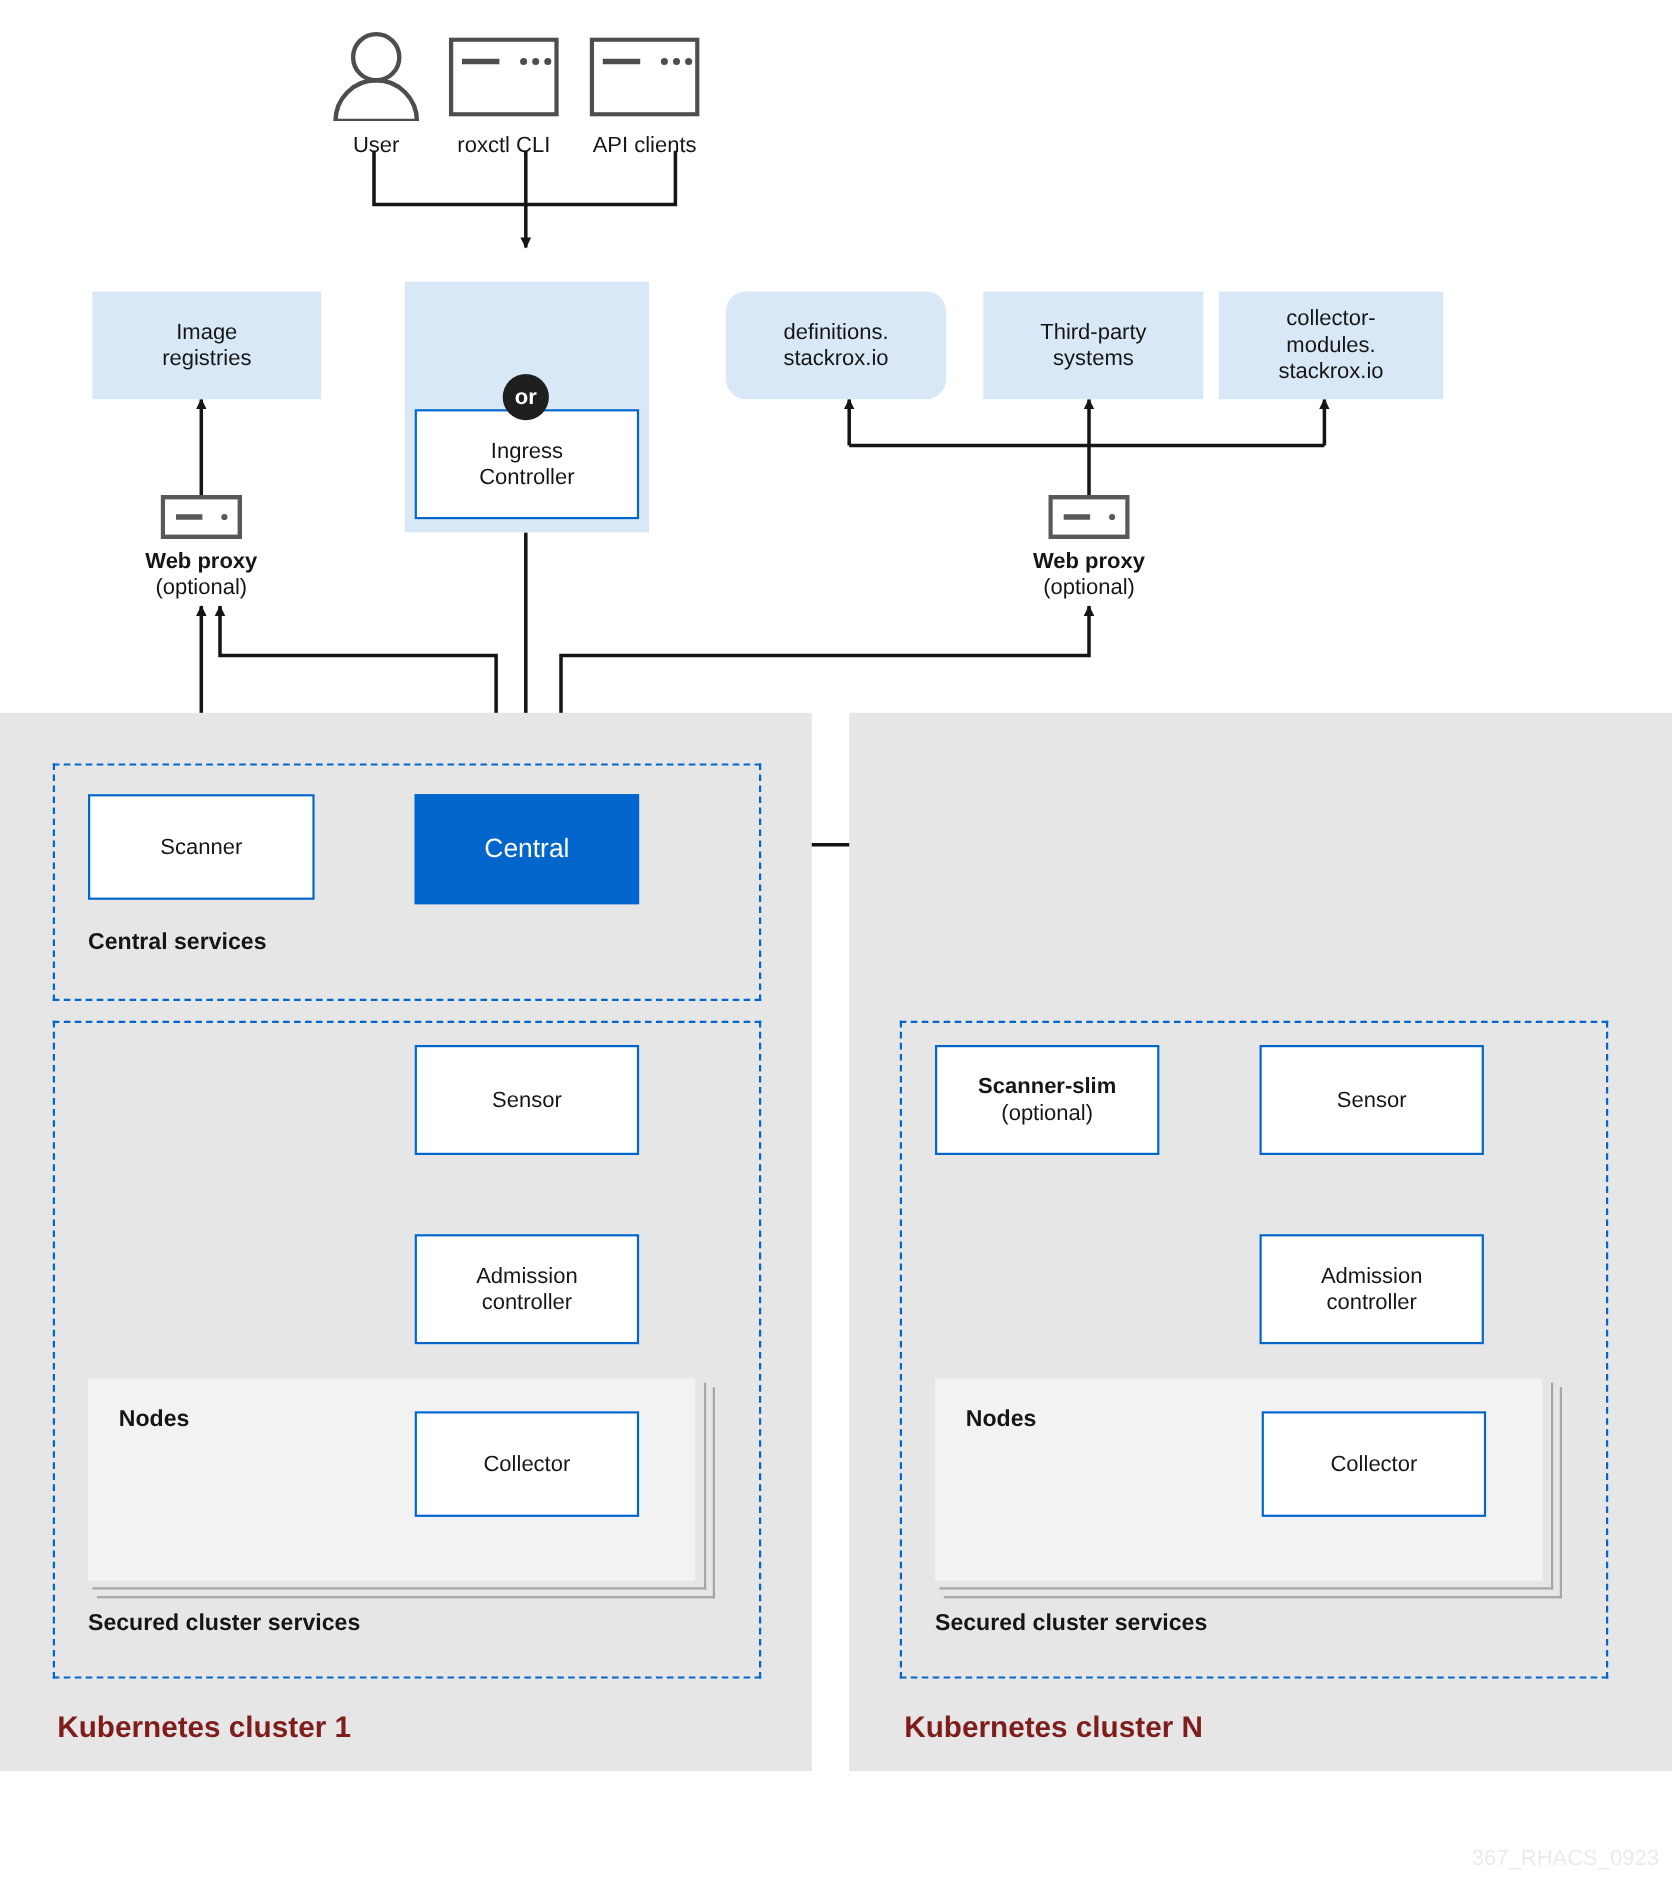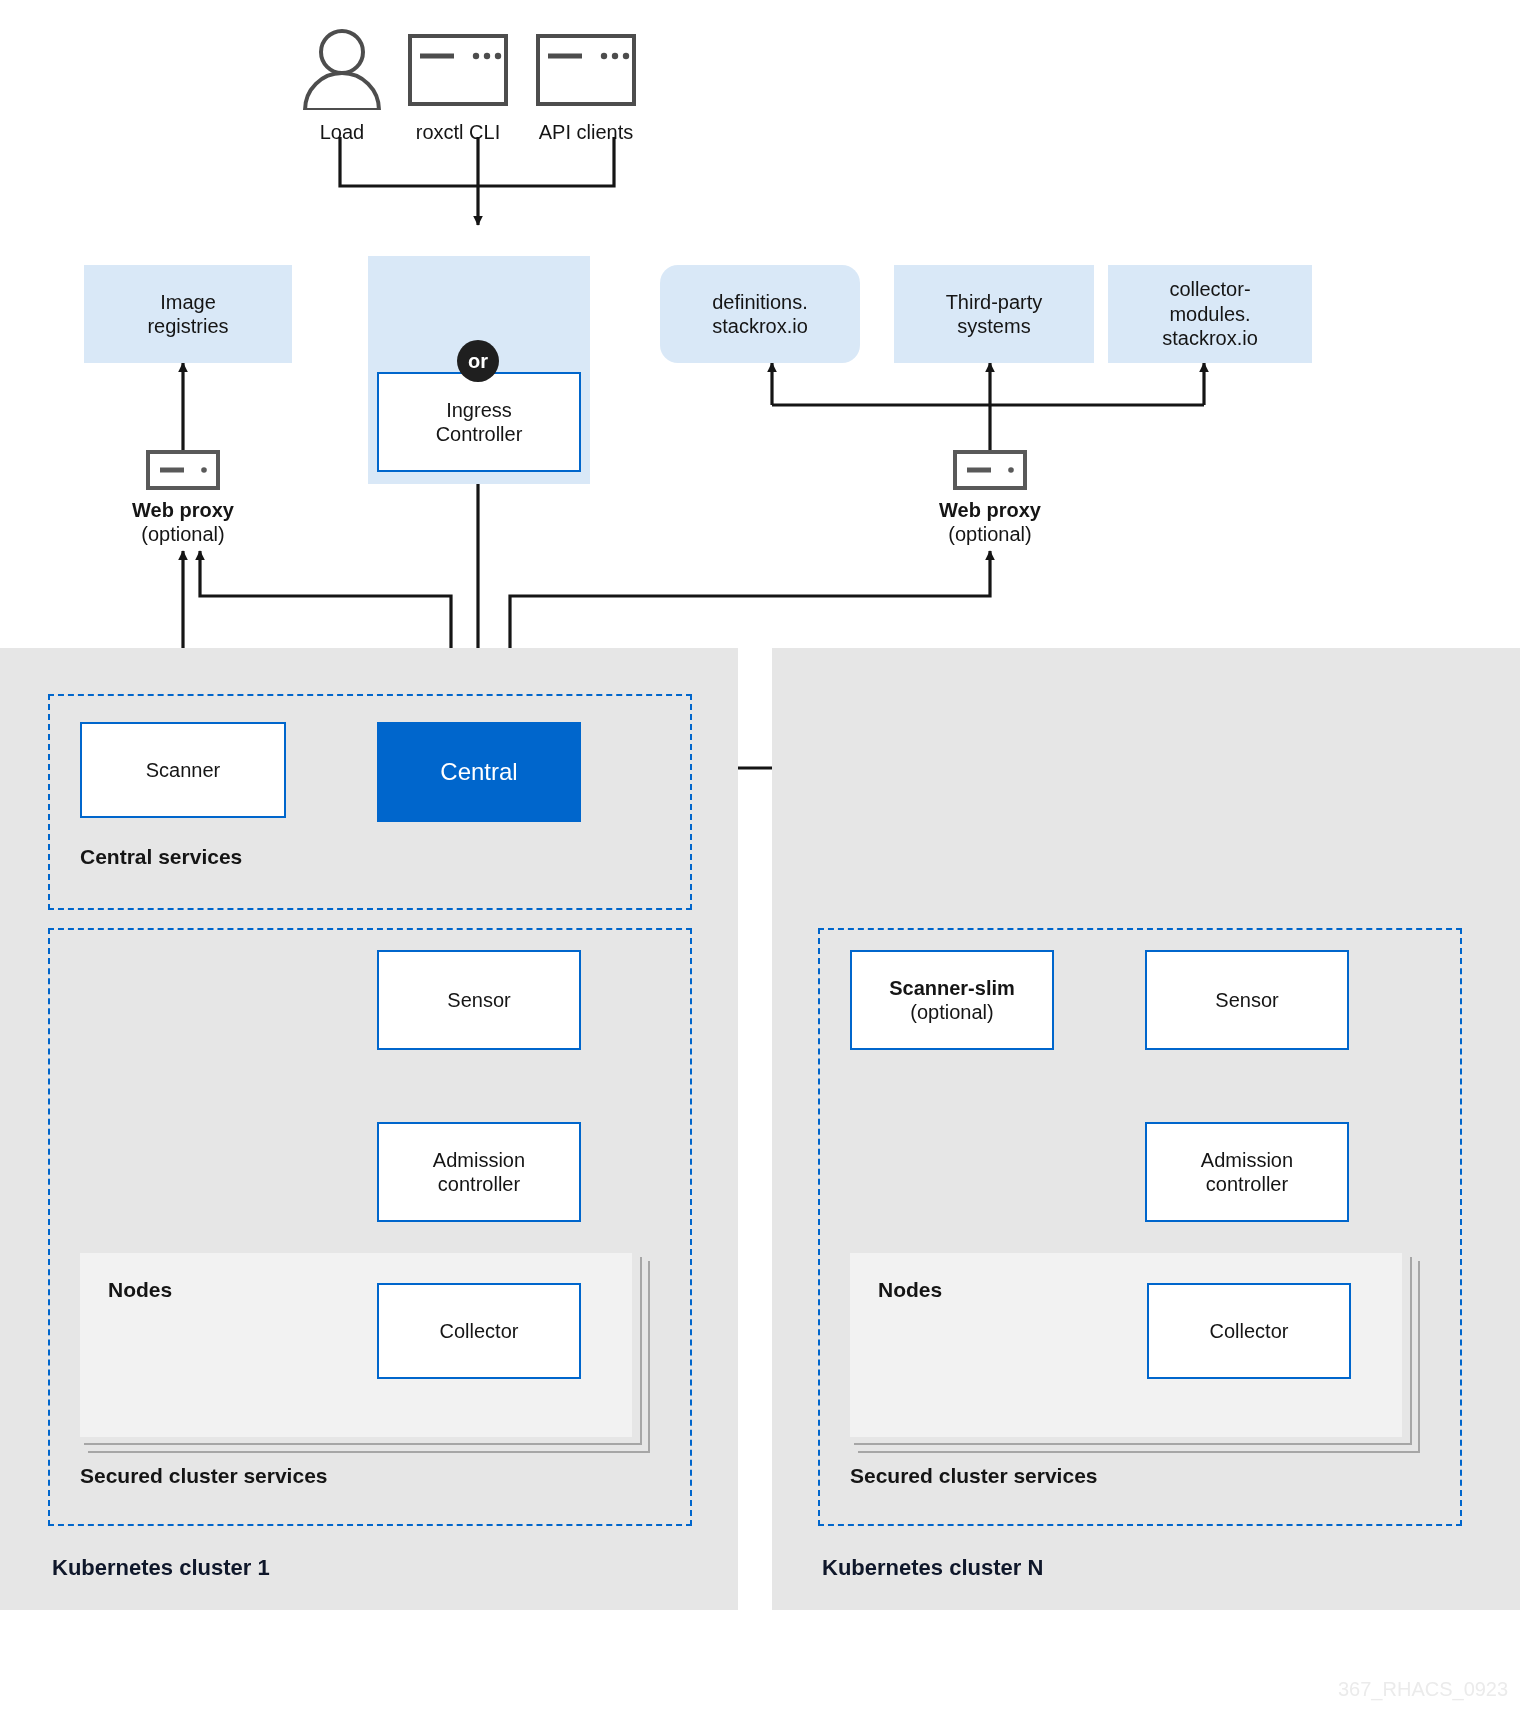--- a/index.html
+++ b/index.html
@@ -89,23 +89,23 @@
   .caption{
     position:absolute;
     font-size:21px;
     font-weight:bold;
     color:#151515;
     z-index:6;
     white-space:nowrap;
   }
   .caption-lg{
     position:absolute;
-    font-size:22px;
+    font-size:27px;
     font-weight:bold;
-    color:#0f172a;
+    color:#7f1d1d;
     z-index:6;
     white-space:nowrap;
   }
   .icon-label{
     position:absolute;
     font-size:20px;
     text-align:center;
     z-index:6;
     line-height:1.22;
     white-space:nowrap;
@@ -193,21 +193,21 @@
       <path d="M1353,1330 L1425,1330 L1425,1000 L1358,1000" marker-end="url(#ah)"></path>
     </g>
   </svg>
 
   <div class="icon-holder" style="left:300px; top:26px; width:84px; height:84px;">
     <svg width="84" height="84" viewBox="0 0 84 84" xmlns="http://www.w3.org/2000/svg">
       <circle cx="42" cy="26" r="21" fill="none" stroke="#4d4d4d" stroke-width="4"></circle>
       <path d="M5,84 a37,37 0 0 1 74,0 z" fill="none" stroke="#4d4d4d" stroke-width="4"></path>
     </svg>
   </div>
-  <div class="icon-label" style="left:262px; top:120px; width:160px;">Load</div>
+  <div class="icon-label" style="left:262px; top:120px; width:160px;">User</div>
 
   <div class="icon-holder" style="left:408px; top:34px; width:100px; height:72px;">
     <svg width="100" height="72" viewBox="0 0 100 72" xmlns="http://www.w3.org/2000/svg">
       <rect x="2" y="2" width="96" height="68" fill="none" stroke="#4d4d4d" stroke-width="4"></rect>
       <line x1="12" y1="22" x2="46" y2="22" stroke="#4d4d4d" stroke-width="5"></line>
       <circle cx="68" cy="22" r="3.2" fill="#4d4d4d"></circle>
       <circle cx="79" cy="22" r="3.2" fill="#4d4d4d"></circle>
       <circle cx="90" cy="22" r="3.2" fill="#4d4d4d"></circle>
     </svg>
   </div>

